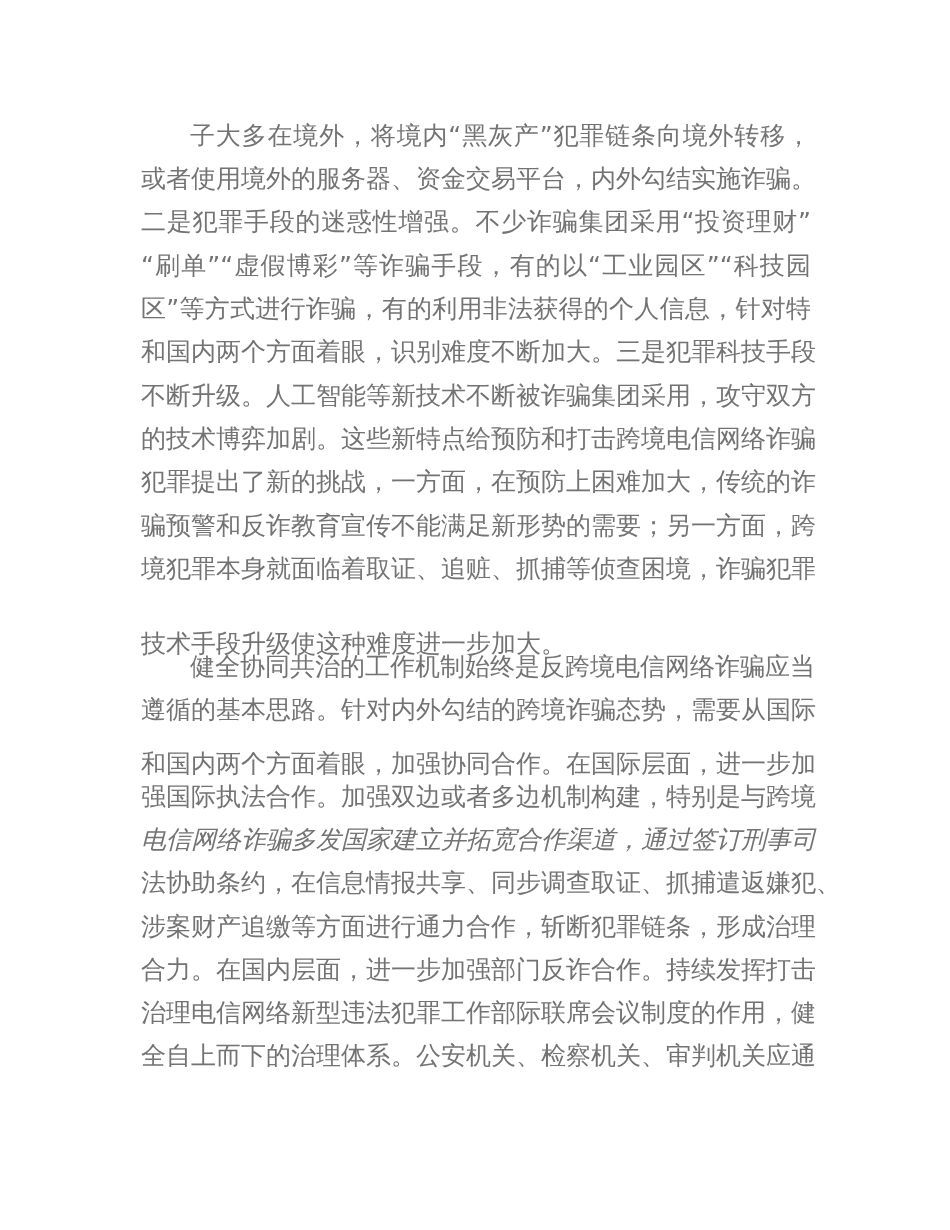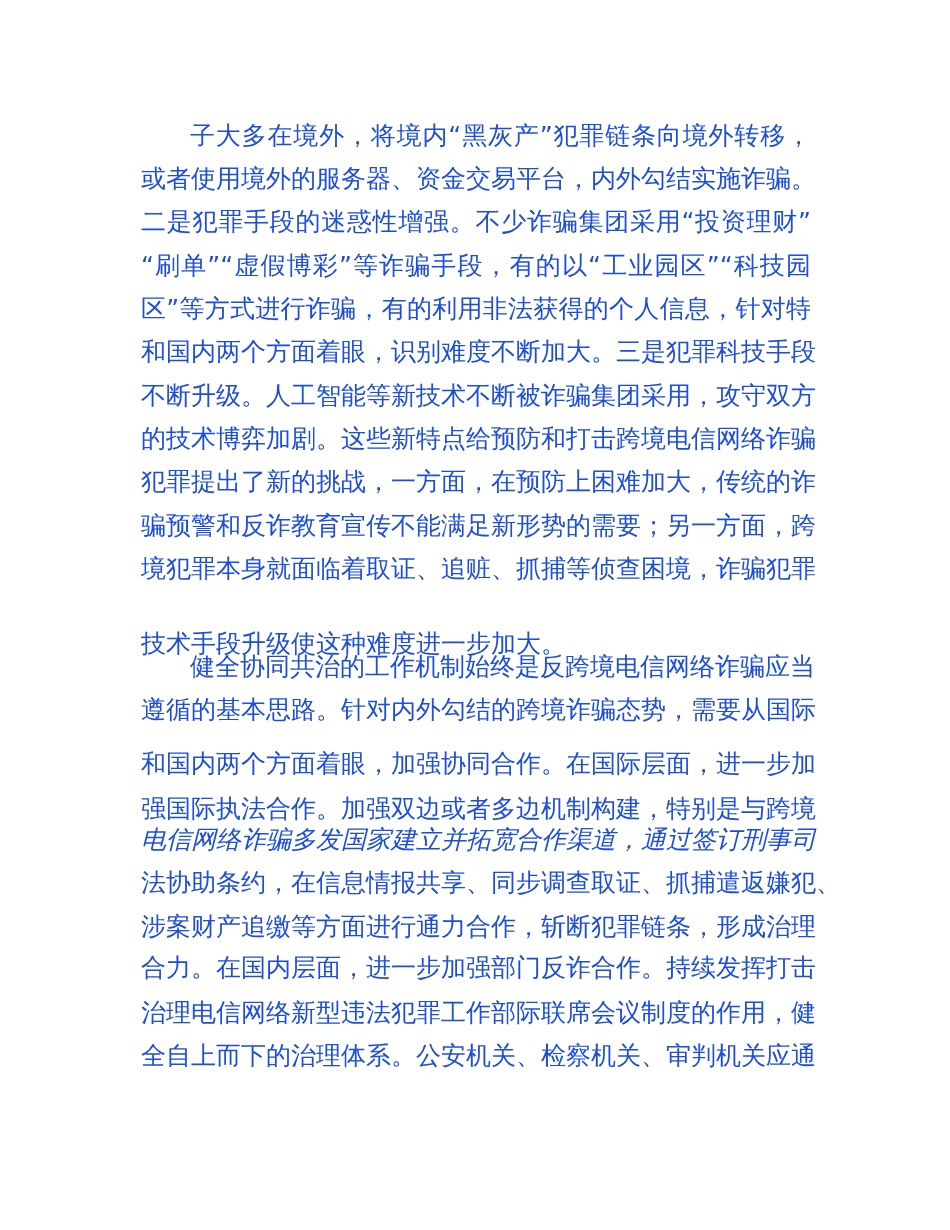--- a/index.html
+++ b/index.html
@@ -21,21 +21,21 @@
     background: #ffffff;
   }
   .line {
     position: absolute;
     left: 141px;
     width: 670px;
     height: 34px;
     font-family: "DejaVu Sans", "Liberation Sans", sans-serif;
     font-size: 25px;
     line-height: 34px;
-    color: #1d4ed8;
+    color: #737373;
     white-space: nowrap;
     text-align: justify;
     text-align-last: justify;
     letter-spacing: 0;
   }
   .line.last {
     text-align-last: left;
     margin-top: 32px;
   }
 </style>
@@ -56,21 +56,21 @@
     <div class="line" style="top:465px;">犯罪提出了新的挑战，一方面，在预防上困难加大，传统的诈</div>
     <div class="line" style="top:509px;">骗预警和反诈教育宣传不能满足新形势的需要；另一方面，跨</div>
     <div class="line" style="top:552px;">境犯罪本身就面临着取证、追赃、抓捕等侦查困境，诈骗犯罪</div>
     <div class="line last" style="top:595px;">技术手段升级使这种难度进一步加大。</div>
   </div>
 
   <div>
     <div class="line" style="top:650px;left:190px;width:621px;">健全协同共治的工作机制始终是反跨境电信网络诈骗应当</div>
     <div class="line" style="top:693px;">遵循的基本思路。针对内外勾结的跨境诈骗态势，需要从国际</div>
     <div class="line" style="top:736px;margin-top:11px;">和国内两个方面着眼，加强协同合作。在国际层面，进一步加</div>
-    <div class="line" style="top:780px;margin-top:12px;">强国际执法合作。加强双边或者多边机制构建，特别是与跨境</div>
+    <div class="line" style="top:780px;">强国际执法合作。加强双边或者多边机制构建，特别是与跨境</div>
     <div class="line" style="top:823px;font-style:italic;">电信网络诈骗多发国家建立并拓宽合作渠道，通过签订刑事司</div>
     <div class="line" style="top:866px;">法协助条约，在信息情报共享、同步调查取证、抓捕遣返嫌犯、</div>
     <div class="line" style="top:910px;">涉案财产追缴等方面进行通力合作，斩断犯罪链条，形成治理</div>
-    <div class="line" style="top:953px;font-family:Liberation Mono, monospace;">合力。在国内层面，进一步加强部门反诈合作。持续发挥打击</div>
+    <div class="line" style="top:953px;">合力。在国内层面，进一步加强部门反诈合作。持续发挥打击</div>
     <div class="line" style="top:996px;">治理电信网络新型违法犯罪工作部际联席会议制度的作用，健</div>
     <div class="line" style="top:1039px;">全自上而下的治理体系。公安机关、检察机关、审判机关应通</div>
   </div>
 </div>
 
 </body></html>

